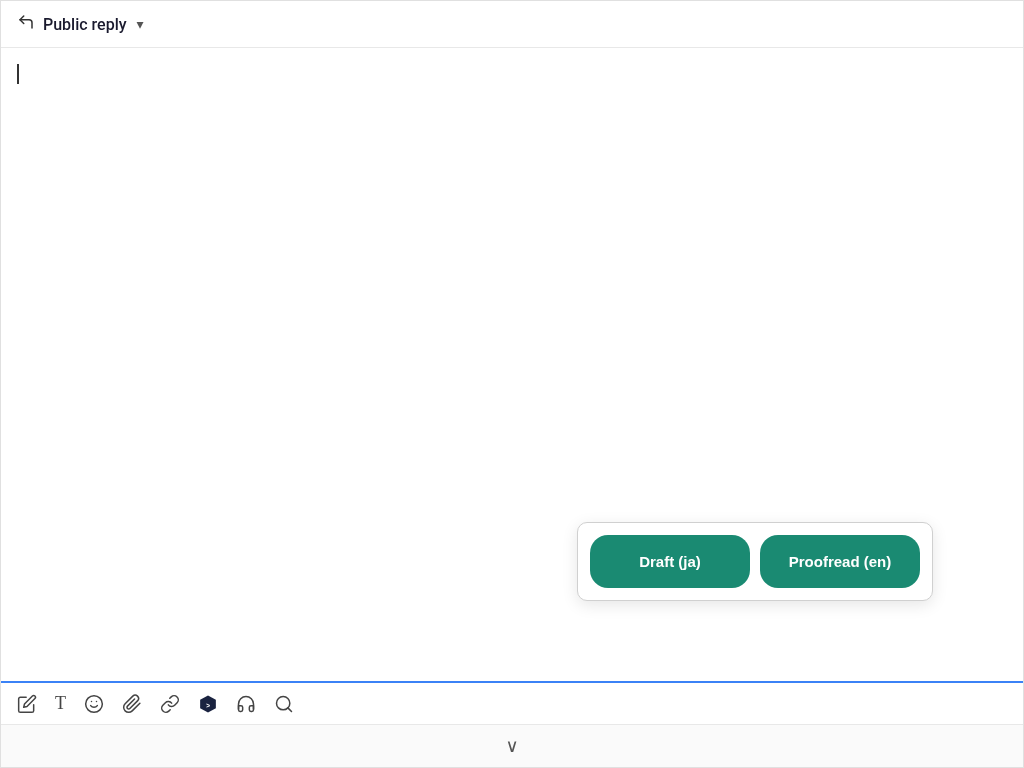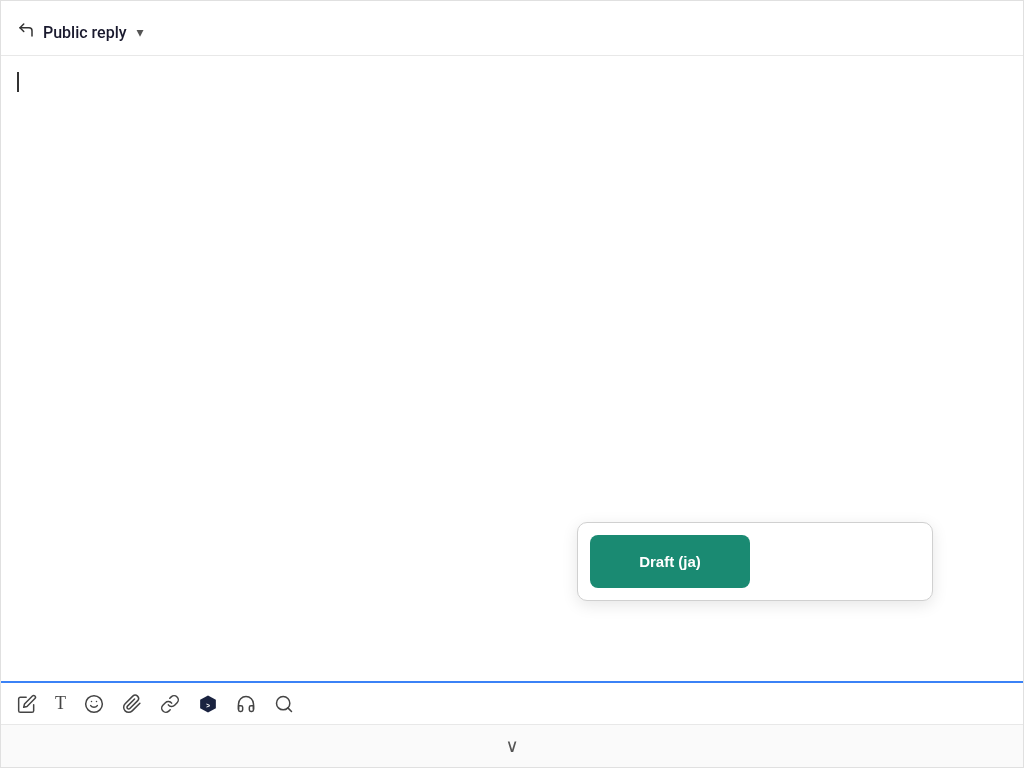--- a/index.html
+++ b/index.html
@@ -22,21 +22,20 @@
       position: relative;
       overflow: hidden;
     }
 
     .header-bar {
       display: flex;
       align-items: center;
       padding: 12px 16px;
       border-bottom: 1px solid #e8e8e8;
       gap: 8px;
-      margin-top: 8px;
     }
 
     .reply-icon {
       font-size: 18px;
       color: #333;
       cursor: pointer;
     }
 
     .header-title {
       font-size: 16px;
@@ -83,21 +82,21 @@
       grid-template-columns: 1fr 1fr;
       gap: 10px;
       box-shadow: 0 4px 16px rgba(0,0,0,0.1);
       z-index: 10;
     }
 
     .menu-btn {
       background: #1a8a72;
       color: #fff;
       border: none;
-      border-radius: 8px;
+      border-radius: 18px;
       padding: 18px 24px;
       font-size: 15px;
       font-weight: 700;
       cursor: pointer;
       min-width: 160px;
       text-align: center;
       transition: background 0.15s;
     }
 
     .toolbar {
@@ -153,20 +152,21 @@
     <span class="header-title">Public reply</span>
     <span class="chevron-down-icon">▾</span>
   </div>
 
   <div class="editor-area">
     <span class="cursor-line"></span>
 
     
     <div class="popup-menu">
       <button class="menu-btn">Draft (ja)</button>
+      <button class="menu-btn">Proofread (en)</button>
     </div>
   </div>
 
   <div class="toolbar">
 
     <span class="toolbar-icon">
       <svg viewBox="0 0 24 24" fill="none" stroke="#444" stroke-width="1.8" stroke-linecap="round" stroke-linejoin="round">
         <path d="M11 4H4a2 2 0 0 0-2 2v14a2 2 0 0 0 2 2h14a2 2 0 0 0 2-2v-7"></path>
         <path d="M18.5 2.5a2.121 2.121 0 0 1 3 3L12 15l-4 1 1-4 9.5-9.5z"></path>
       </svg>

